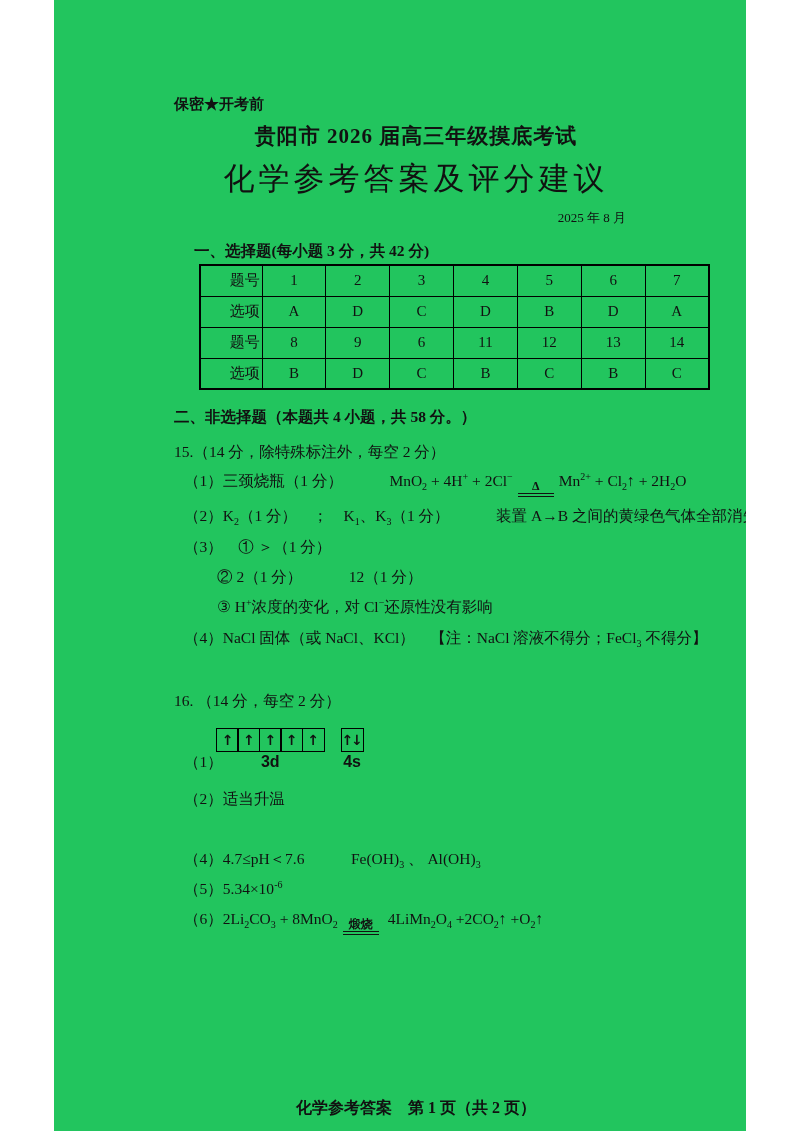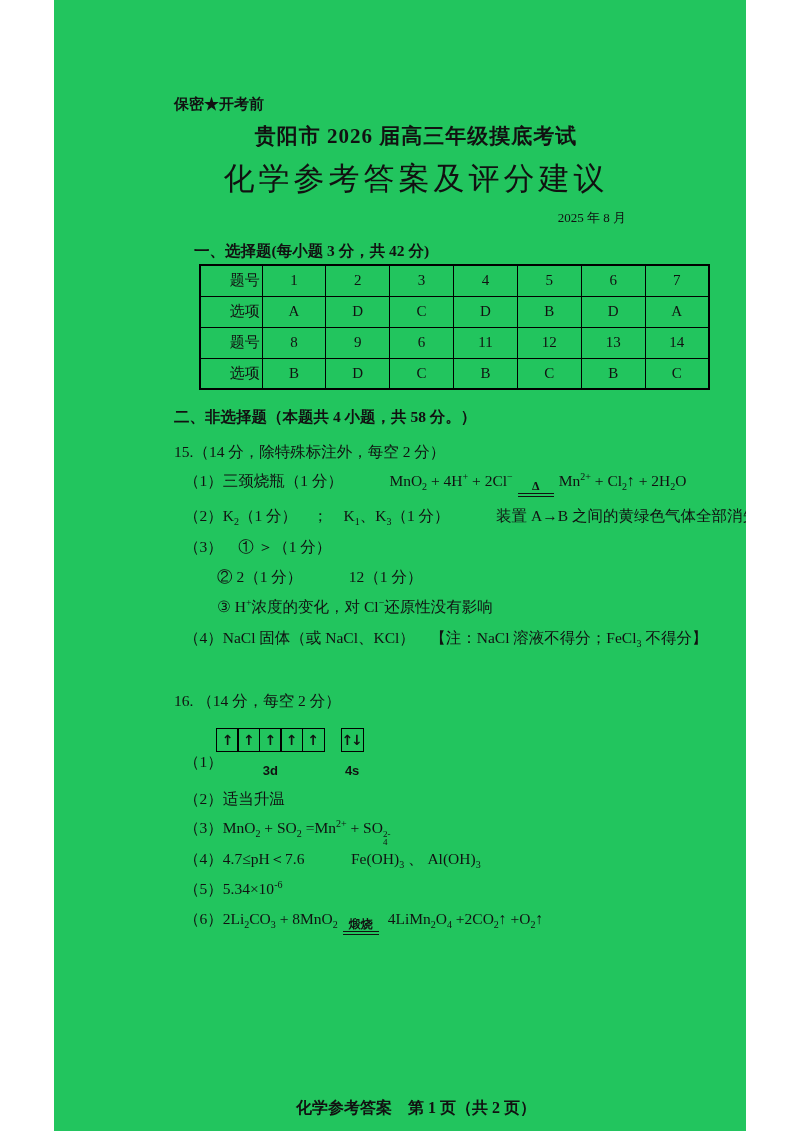--- a/index.html
+++ b/index.html
@@ -47,21 +47,21 @@
   .orb-groups { position:absolute; left:32px; top:0; display:flex; align-items:flex-start; }
   .orb-group { display:inline-flex; flex-direction:column; align-items:center; }
   .orb-row { display:inline-flex; }
   .obox {
     width:23px; height:24px; border:1.6px solid #000; margin-left:-1.6px;
     display:inline-flex; align-items:center; justify-content:center;
     font-size:14px; font-weight:bold; font-family:"DejaVu Sans",sans-serif;
     letter-spacing:-2px; padding-right:2px;
   }
   .orb-row .obox:first-child { margin-left:0; }
-  .orb-sub { font-size:13px; font-weight:bold; margin-top:11px; font-family:"Liberation Sans",sans-serif; }
+  .orb-sub { font-size:16px; font-weight:bold; margin-top:1px; font-family:"Liberation Sans",sans-serif; }
   .gap4s { margin-left:16px; }
 
   .footer { top:1098px; font-size:16px; font-weight:bold; }
 </style>
 </head>
 <body>
 
 <div class="page">
 
   <div class="abs secret">保密★开考前</div>
@@ -147,23 +147,19 @@
       <span class="orb-group gap4s">
         <span class="orb-row">
             <span class="obox">↑↓</span>
           </span>
         <span class="orb-sub">4s</span>
       </span>
     </span>
   </div>
 
   <div class="abs bodyline" style="left:130px; top:788px;">（2）适当升温</div>
-  <div class="abs bodyline" style="left:130px; top:817px;">（3）MnO<sub>2</sub> + SO<sub>2</sub> =Mn<sup>2+</sup> + SO<span class="stk">
-        <span>2-</span>
-        <span>4</span>
-      </span></div>
   <div class="abs bodyline" style="left:130px; top:848px;">（4）4.7≤pH＜7.6　　　Fe(OH)<sub>3</sub> 、 Al(OH)<sub>3</sub></div>
   <div class="abs bodyline" style="left:130px; top:878px;">（5）5.34×10<sup>-6</sup></div>
   <div class="abs bodyline" style="left:130px; top:908px;">（6）2Li<sub>2</sub>CO<sub>3</sub> + 8MnO<sub>2</sub><span class="eqcond"><span class="cond-label">煅烧</span><span class="cond-line"></span></span> 4LiMn<sub>2</sub>O<sub>4</sub> +2CO<sub>2</sub>↑ +O<sub>2</sub>↑</div>
 
   <div class="abs center footer">化学参考答案　第 1 页（共 2 页）</div>
 
 </div>
 
 </body></html>

